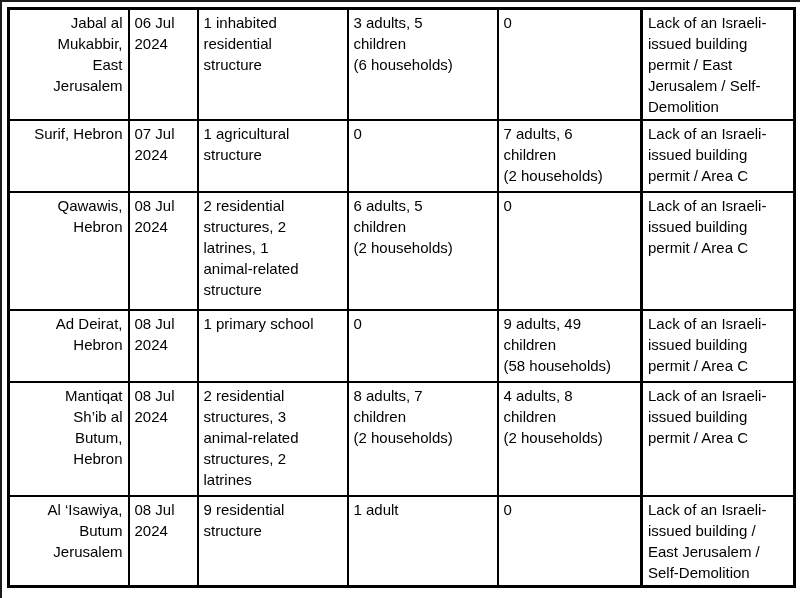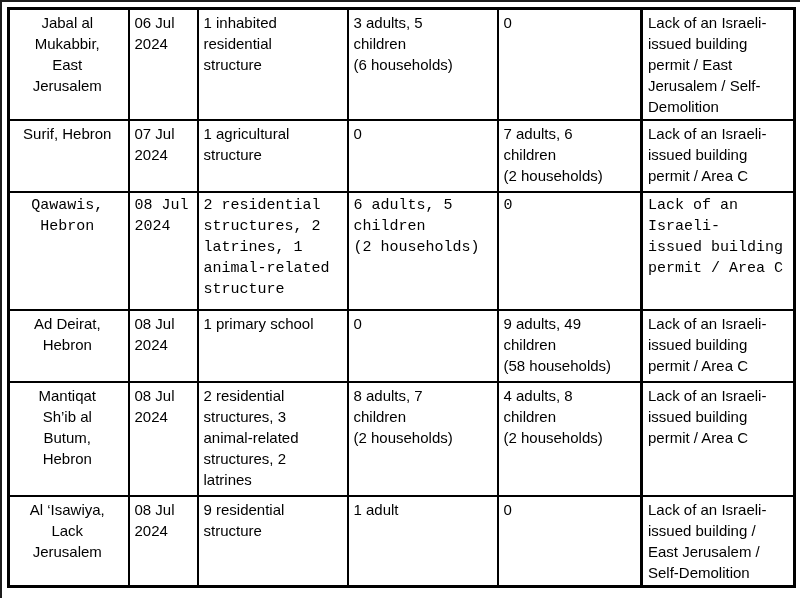--- a/index.html
+++ b/index.html
@@ -40,29 +40,29 @@
     border: 2px solid #000000;
     vertical-align: top;
     padding: 2px 5px;
     font-size: 15px;
     line-height: 21px;
     text-align: left;
     white-space: pre-line;
     overflow: hidden;
   }
   table.demolition-table td.col-location {
-    text-align: center;
+    text-align: right;
     padding-left: 2px;
   }
   table.demolition-table td.col-reason {
     border-left: 3px solid #000000;
   }
   tr.r1 { height: 111px; }
   tr.r2 { height: 72px; }
-  tr.r3 { height: 118px; font-family: Liberation Mono, monospace; }
+  tr.r3 { height: 118px; }
   tr.r4 { height: 72px; margin-top: 40px; }
   tr.r5 { height: 114px; }
   tr.r6 { height: 88px; }
 </style>
 </head>
 <body>
 
 <div class="edge-line-top"></div>
 <div class="edge-line-left"></div>
 
@@ -159,21 +159,21 @@
 (2 households)</td>
       <td>4 adults, 8
 children
 (2 households)</td>
       <td class="col-reason">Lack of an Israeli-
 issued building
 permit / Area C</td>
     </tr>
     <tr class="r6">
       <td class="col-location">Al ‘Isawiya,
-Lack
+Butum
 Jerusalem</td>
       <td>08 Jul
 2024</td>
       <td>9 residential
 structure</td>
       <td>1 adult</td>
       <td>0</td>
       <td class="col-reason">Lack of an Israeli-
 issued building /
 East Jerusalem /

